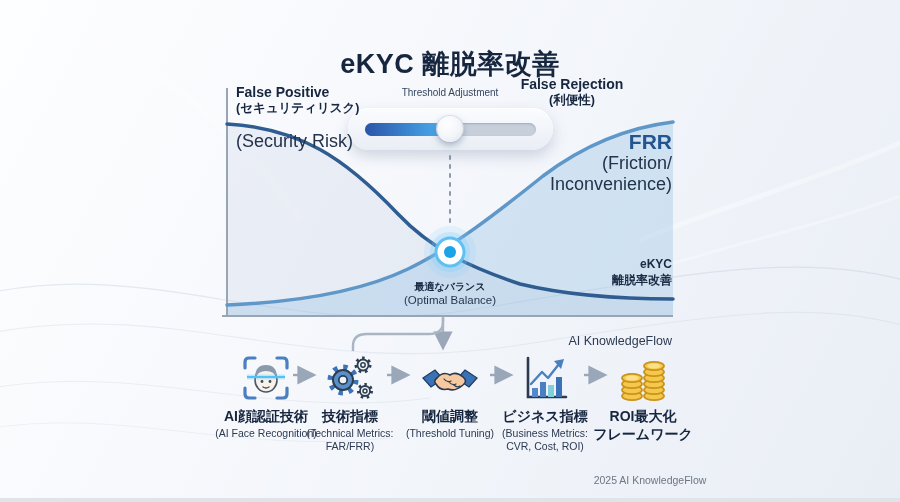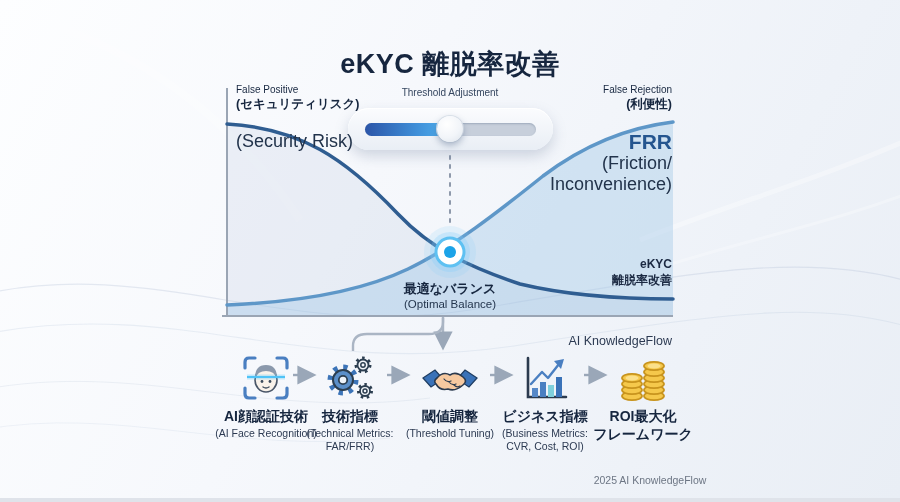--- a/index.html
+++ b/index.html
@@ -17,30 +17,30 @@
     background:linear-gradient(180deg,#fbfcfe,#e9eef5);
     box-shadow:0 6px 14px rgba(100,120,150,.28),0 1px 0 #fff inset;}
   .slider-track{position:absolute;left:17px;top:15px;width:171px;height:13px;border-radius:7px;
     background:#c7cfdb;box-shadow:0 1px 2px rgba(80,100,130,.35) inset;}
   .slider-fill{position:absolute;left:0;top:0;height:13px;width:86px;border-radius:7px;
     background:linear-gradient(90deg,#2b55a8 0%,#3f8fd8 60%,#52b4f0 100%);}
   .slider-knob{position:absolute;left:89px;top:8px;width:26px;height:26px;border-radius:50%;
     background:radial-gradient(circle at 38% 32%,#ffffff 0%,#f2f5f9 55%,#dde4ec 100%);
     box-shadow:0 3px 7px rgba(70,95,130,.45),0 0 0 1px #e3e9f0;}
   
-  .h-bold{font-size:10px;font-weight:400;line-height:1.15;}
+  .h-bold{font-size:14px;font-weight:700;line-height:1.15;}
   .h-sub{font-size:12.5px;font-weight:700;line-height:1.3;}
   .metric{font-size:21px;font-weight:700;color:#24558f;line-height:1.05;}
   .metric-note{font-size:18px;color:#22334b;line-height:1.15;}
   .fp-block{left:236px;top:84px;width:180px;}
   .far-block{left:236px;top:131px;width:180px;}
-  .fr-block{right:228px;top:84px;width:200px;text-align:right;}
+  .fr-block{right:228px;top:76px;width:200px;text-align:center;}
   .frr-block{right:228px;top:131px;width:200px;text-align:right;}
   .optimal{left:350px;top:280px;width:200px;text-align:center;}
-  .optimal-main{font-size:13px;font-weight:700;color:#16263f;}
+  .optimal-main{font-size:10px;font-weight:700;color:#16263f;}
   .optimal-sub{font-size:11.5px;color:#24364e;}
   .outcome{right:228px;top:257px;width:160px;text-align:right;font-size:12px;font-weight:700;line-height:1.3;color:#1b2942;}
   .brand{right:228px;top:319px;width:200px;text-align:right;font-size:12.5px;color:#2c3a52;margin-top:15px;}
   
   .step{top:352px;width:124px;text-align:center;}
   .step-icon{width:56px;height:52px;margin:0 auto;}
   .step-label{margin-top:4px;font-size:14px;font-weight:700;color:#16263f;line-height:1.25;}
   .step-sub{font-size:10.5px;color:#2c3a52;line-height:1.3;margin-top:1px;}
   .step-sub span{display:block;}
   .footer{left:450px;top:474px;width:400px;text-align:center;font-size:10.5px;color:#6d7684;}

